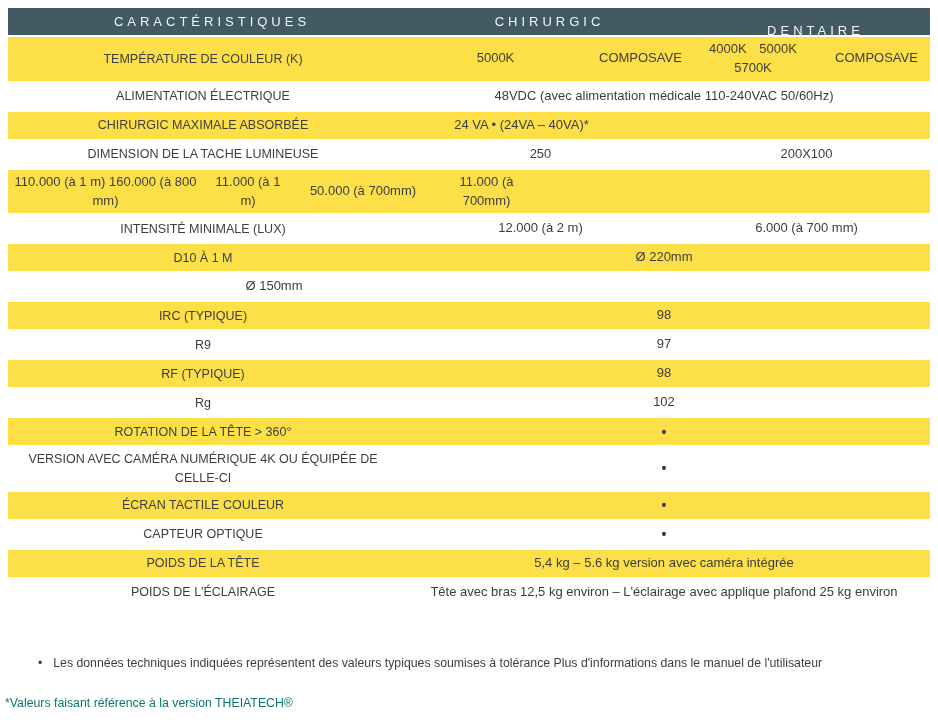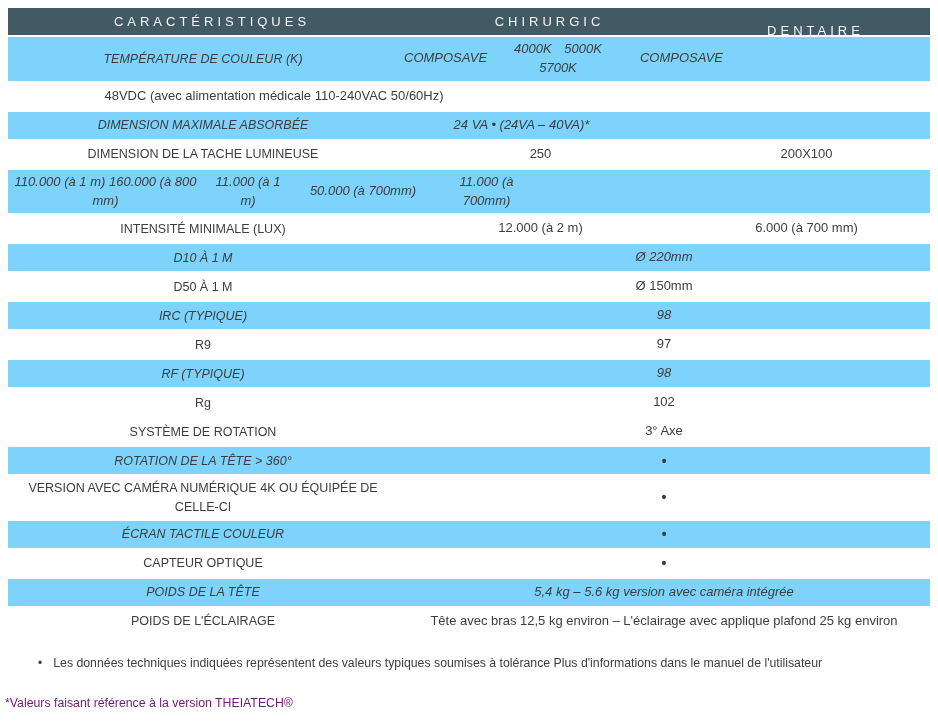--- a/index.html
+++ b/index.html
@@ -20,21 +20,21 @@
   }
   .th { text-align:center;padding-left:18px; }
   .th.col-label { width:390px; }
   .th.col-chir  { width:285px; }
   .th.col-dent  { width:247px;margin-top:17px; }
 
   .row {
     display:flex; align-items:center; min-height:27px;
     margin-top:2px; font-size:13px; line-height:1.45;
   }
-  .row.gray { background:#7dd3fc;font-style:italic; }
+  .row.gray { background:#fde047; }
 
   .cell { text-align:center; padding:3px 6px; }
   .cell.label { width:390px; font-size:12.5px; padding:3px 4px; }
 
   
   .cell.c1 { width:195px; }   
   .cell.c2 { width:90px;  }   
   .cell.c3 { width:140px; }   
   .cell.c4 { width:107px; }   
   .cell.half-l { width:285px; } 
@@ -45,48 +45,50 @@
   .cell.dot { font-size:14px; font-weight:700; }
 
   .note-technical {
     position:absolute; left:0; top:656px; width:930px;
     display:flex; align-items:flex-start;
     padding-left:38px; font-size:12.3px; color:#3e3e3e;
   }
   .note-technical .bullet { margin-right:11px; font-size:12px; }
   .note-reference {
     position:absolute; left:5px; top:696px; width:900px;
-    font-size:12.3px; color:#701a75;
+    font-size:12.3px; color:#0f766e;
   }
 </style>
 </head>
 <body>
 
 <div class="page">
   <div class="spec-table">
 
     <div class="thead">
       <div class="th col-label">CARACTÉRISTIQUES</div>
       <div class="th col-chir">CHIRURGIC</div>
       <div class="th col-dent">DENTAIRE</div>
     </div>
 
     <div class="row gray">
       <div class="cell label">TEMPÉRATURE DE COULEUR (K)</div>
+      <div class="cell c1">5000K</div>
       <div class="cell c2">COMPOSAVE</div>
       <div class="cell c3 spread">4000K 5000K 5700K</div>
       <div class="cell c4">COMPOSAVE</div>
     </div>
 
     <div class="row">
+      <div class="cell label">ALIMENTATION ÉLECTRIQUE</div>
       <div class="cell full">48VDC (avec alimentation médicale 110-240VAC 50/60Hz)</div>
     </div>
 
     <div class="row gray">
-      <div class="cell label">DIMENSION MAXIMALE ABSORBÉE</div>
+      <div class="cell label">CHIRURGIC MAXIMALE ABSORBÉE</div>
       <div class="cell half-r">24 VA • (24VA – 40VA)*</div>
     </div>
 
     <div class="row">
       <div class="cell label">DIMENSION DE LA TACHE LUMINEUSE</div>
       <div class="cell half-l">250</div>
       <div class="cell half-r">200X100</div>
     </div>
 
     <div class="row gray">
@@ -101,21 +103,20 @@
       <div class="cell half-l">12.000 (à 2 m)</div>
       <div class="cell half-r">6.000 (à 700 mm)</div>
     </div>
 
     <div class="row gray">
       <div class="cell label">D10 À 1 M</div>
       <div class="cell full">Ø 220mm</div>
     </div>
 
     <div class="row">
-      <div class="cell label">D50 À 1 M</div>
       <div class="cell full">Ø 150mm</div>
     </div>
 
     <div class="row gray">
       <div class="cell label">IRC (TYPIQUE)</div>
       <div class="cell full">98</div>
     </div>
 
     <div class="row">
       <div class="cell label">R9</div>
@@ -126,24 +127,20 @@
       <div class="cell label">RF (TYPIQUE)</div>
       <div class="cell full">98</div>
     </div>
 
     <div class="row">
       <div class="cell label">Rg</div>
       <div class="cell full">102</div>
     </div>
 
 
-    <div class="row">
-      <div class="cell label">SYSTÈME DE ROTATION</div>
-      <div class="cell full">3° Axe</div>
-    </div>
 
     <div class="row gray">
       <div class="cell label">ROTATION DE LA TÊTE &gt; 360°</div>
       <div class="cell full dot">•</div>
     </div>
 
     <div class="row">
       <div class="cell label">VERSION AVEC CAMÉRA NUMÉRIQUE 4K OU ÉQUIPÉE DE CELLE-CI</div>
       <div class="cell full dot">•</div>
     </div>

